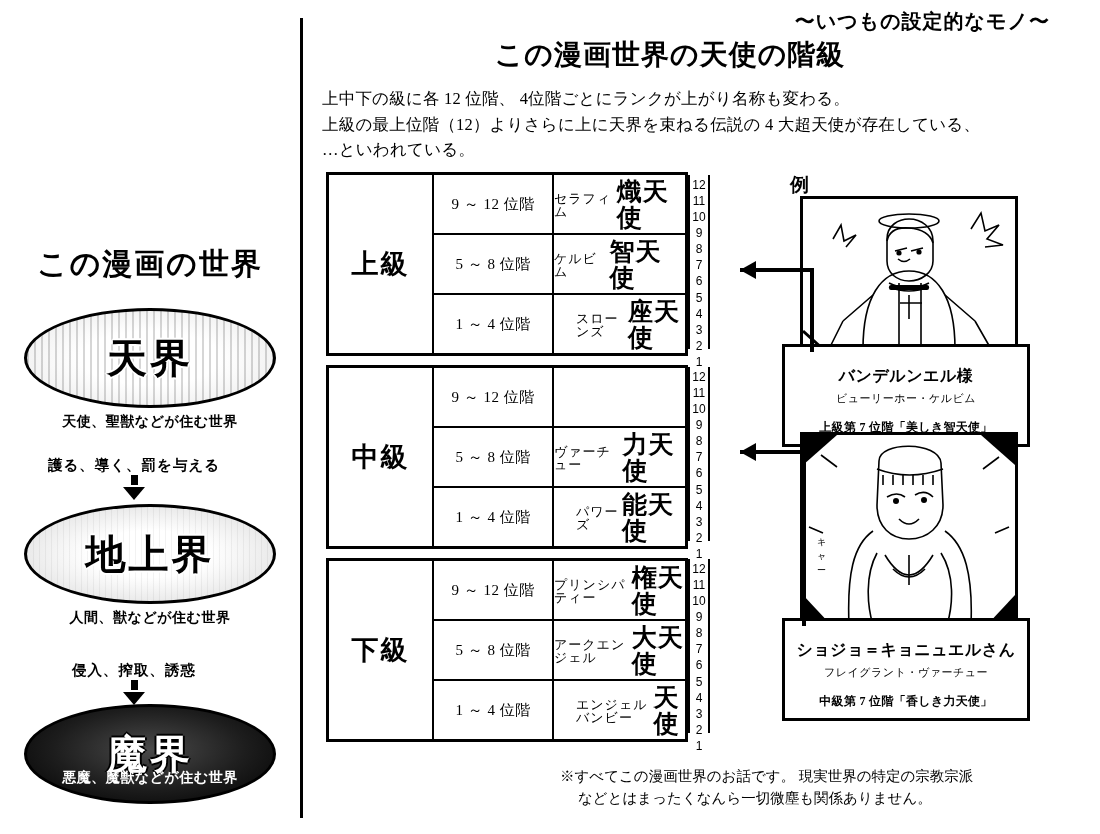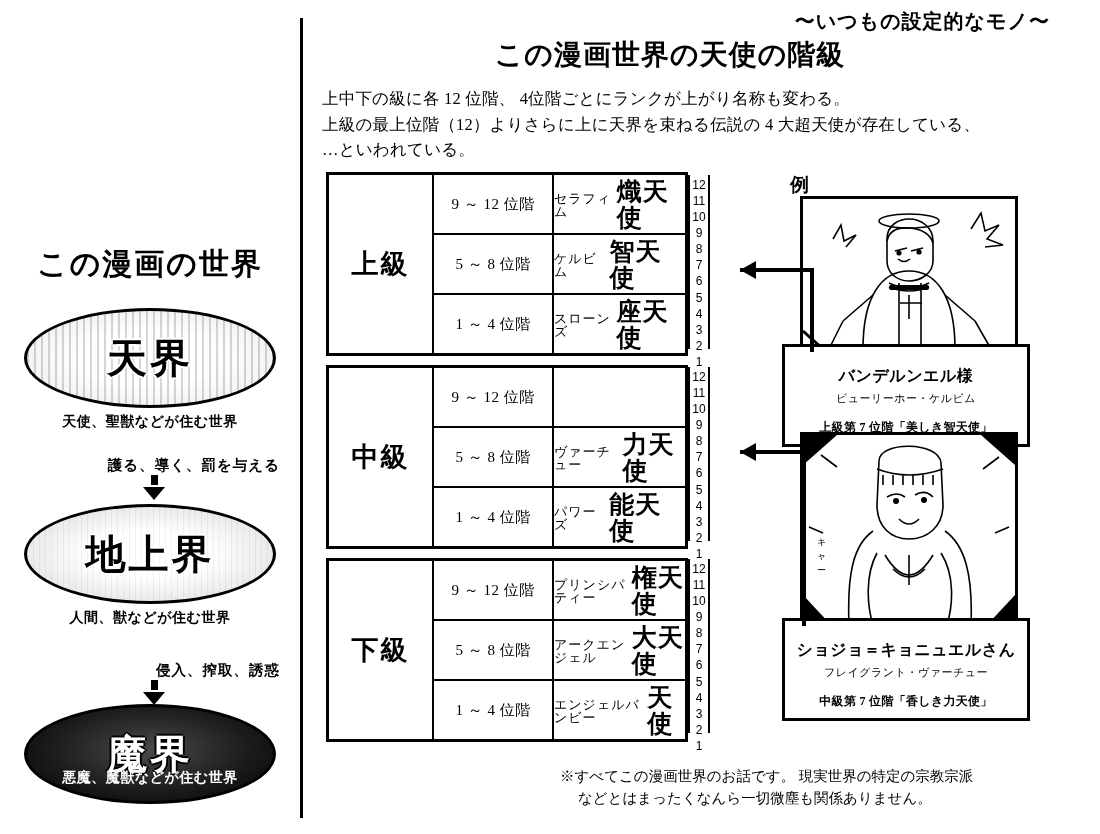--- a/index.html
+++ b/index.html
@@ -101,23 +101,23 @@
     bottom: 14px;
     text-align: center;
   }
 
   #realm-heaven { top: 292px; }
   #realm-earth  { top: 488px; }
   #realm-demon  { top: 688px; }
 
   .arrow-block {
     position: absolute;
-    left: 28px;
+    left: 8px;
     width: 252px;
-    text-align: right;
+    text-align: center;
   }
   .arrow-text {
     font-size: 14.5px;
     font-weight: bold;
     letter-spacing: 1px;
   }
   .arrow-down {
     width: 0; height: 0;
     margin: 2px auto 0 auto;
     border-left: 11px solid transparent;
@@ -183,21 +183,21 @@
     letter-spacing: 2px;
   }
   .grade-rows {
     flex: 1;
   }
   .rank-row {
     display: flex;
     height: 58px;
     border-bottom: 2px solid #000;
   }
-  .rank-row:last-child { border-bottom: none; }
+  .rank-row:last-child { border-bottom: none; gap: 22px; }
   .rank-range {
     width: 118px;
     display: flex;
     align-items: center;
     justify-content: center;
     font-size: 15px;
     letter-spacing: 0.5px;
     border-right: 2px solid #000;
   }
   .rank-names {

